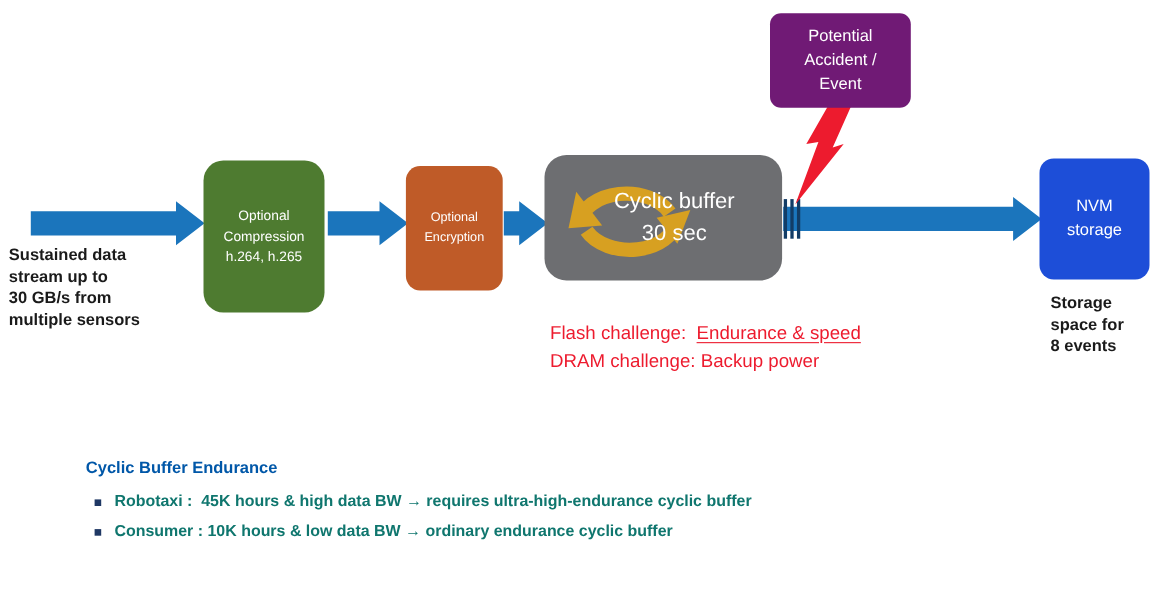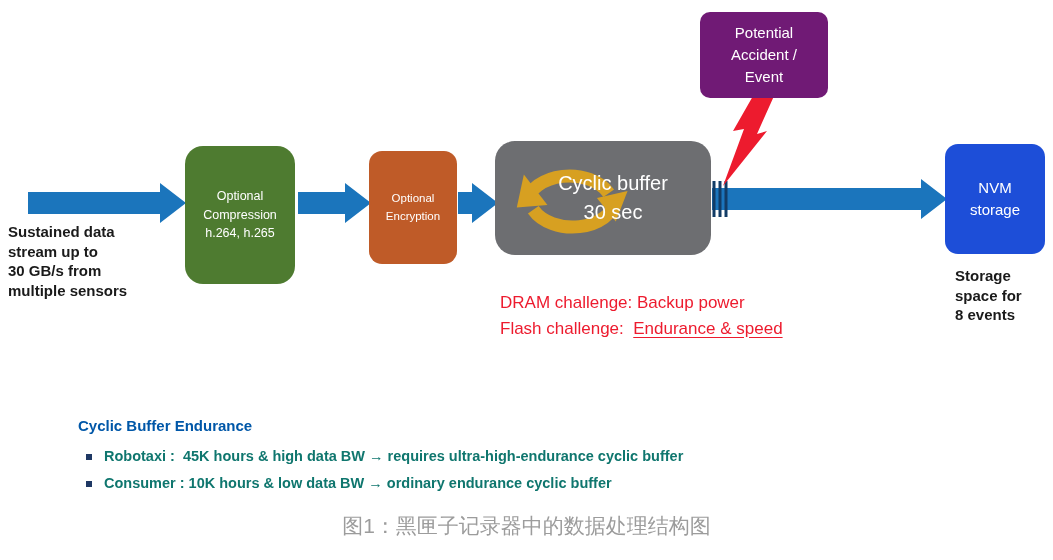--- a/index.html
+++ b/index.html
@@ -101,33 +101,32 @@
   <div id="node-nvm" class="node">
     <span class="pre">NVM
 storage</span>
   </div>
 
   <div id="storage-note" class="pre">Storage
 space for
 8 events</div>
 
   <div id="challenges">
-    <div>DRAM challenge: Backup power</div>
     <div>
       <span class="prews">Flash challenge:  </span><span class="underline">Endurance &amp; speed</span>
     </div>
+    <div>DRAM challenge: Backup power</div>
   </div>
 
   <div id="endurance">
     <div id="endurance-heading">Cyclic Buffer Endurance</div>
     <div class="bullet-row">
       <span class="sq-bullet"></span>
       <span class="prews">Robotaxi :  45K hours &amp; high data BW → requires ultra-high-endurance cyclic buffer</span>
     </div>
     <div class="bullet-row">
       <span class="sq-bullet"></span>
       <span class="prews">Consumer : 10K hours &amp; low data BW → ordinary endurance cyclic buffer</span>
     </div>
   </div>
 
-  <div id="figure-caption">图1：黑匣子记录器中的数据处理结构图</div>
 
 </div>
 
 </body></html>

